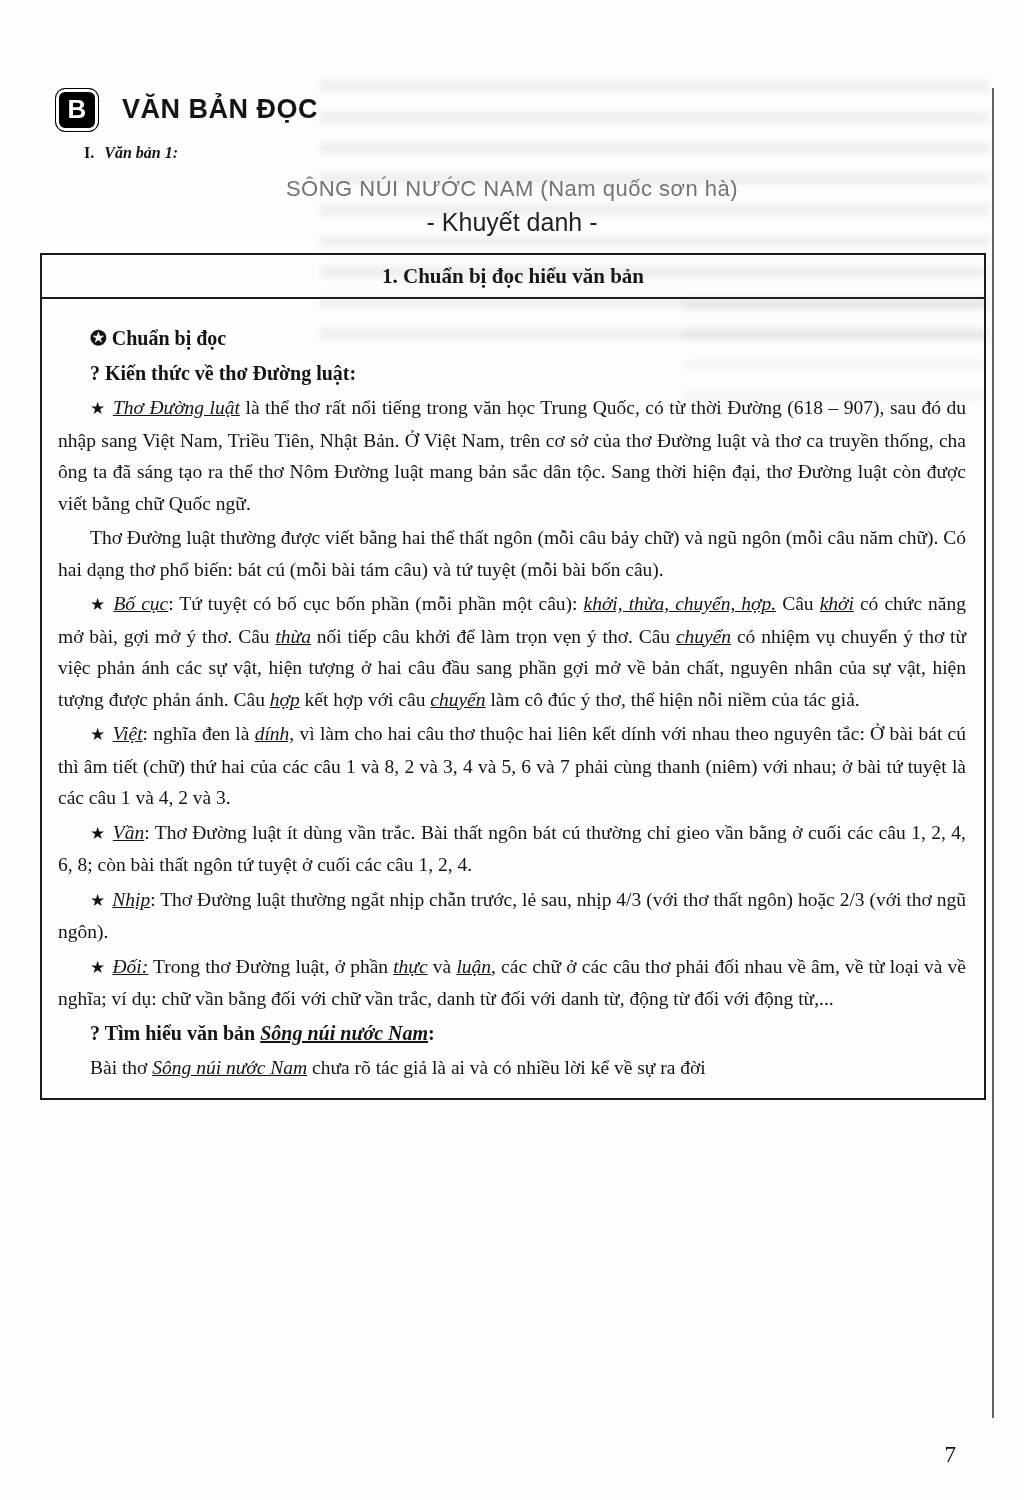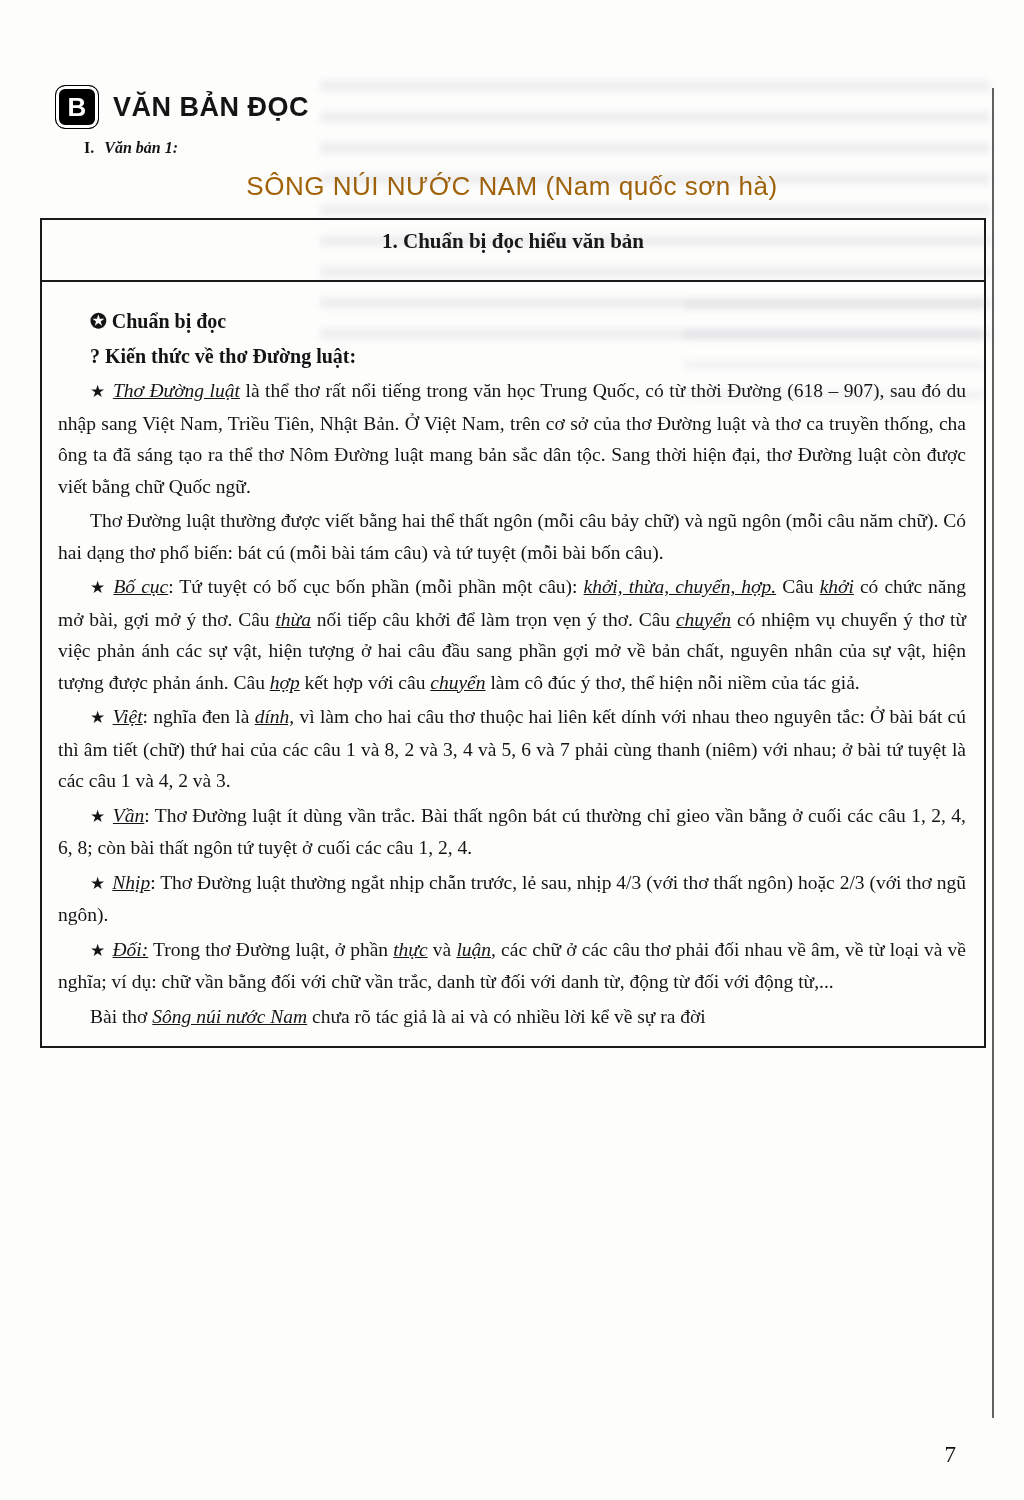--- a/index.html
+++ b/index.html
@@ -43,50 +43,50 @@
     background:#000;color:#fff;
     font-family:"Liberation Sans", sans-serif;
     font-weight:bold;font-size:26px;
     display:flex;align-items:center;justify-content:center;
     box-shadow:inset 0 0 0 3px #fff, inset 0 0 0 6px #000;
     border:1px solid #000;
   }
   .section-title{
     font-family:"Liberation Sans", sans-serif;
     font-weight:bold;font-size:27px;letter-spacing:.5px;
-    margin:0;
+    margin:9px;
   }
   .subsection{
     margin:10px 0 0 84px;
     font-size:16px;font-weight:bold;
   }
   .subsection .roman{font-style:normal;margin-right:10px;}
   .subsection .script{font-style:italic;}
   .poem-title{
     text-align:center;
     font-family:"Liberation Sans", sans-serif;
-    font-size:26px;color:#a16207;
+    font-size:22px;color:#737373;
     margin:14px 0 0 0;font-weight:normal;letter-spacing:.5px;
   }
   .author{
     text-align:center;
     font-family:"Liberation Sans", sans-serif;
     font-size:25px;color:#222;
     margin:6px 0 0 0;
   }
 
   .doc-box{
     margin:16px 38px 0 40px;
     border:2px solid #1a1a1a;
     background:transparent;
   }
   .doc-box-header{
     text-align:center;
     font-weight:bold;font-size:21px;
-    padding:9px 0 26px 0;
+    padding:9px 0 8px 0;
     border-bottom:2px solid #1a1a1a;
   }
   .doc-box-body{
     padding:10px 18px 14px 16px;
     font-size:19.5px;line-height:31.5px;
     text-align:justify;
     margin-top:11px;
   }
   .doc-box-body p{margin:3px 0 0 0;text-indent:32px;}
   .bh{font-weight:bold;font-size:20px;}
@@ -112,32 +112,34 @@
   <div class="header-row">
     <div class="badge">B</div>
     <h1 class="section-title">VĂN BẢN ĐỌC</h1>
   </div>
 
   <div class="subsection">
     <span class="roman">I.</span><span class="script">Văn bản 1:</span>
   </div>
 
   <h2 class="poem-title">SÔNG NÚI NƯỚC NAM (Nam quốc sơn hà)</h2>
+  <div class="author">- Khuyết danh -</div>
 
   <div class="doc-box">
     <div class="doc-box-header">1. Chuẩn bị đọc hiểu văn bản</div>
     <div class="doc-box-body">
         <p class="bh"><span class="bd">✪ Chuẩn bị đọc</span></p>
         <p class="bh"><span class="bd">? Kiến thức về thơ Đường luật:</span></p>
         <p class="bp"><span class="star">★</span><span class="it">Thơ Đường luật</span><span> là thể thơ rất nổi tiếng trong văn học Trung Quốc, có từ thời Đường (618 – 907), sau đó du nhập sang Việt Nam, Triều Tiên, Nhật Bản. Ở Việt Nam, trên cơ sở của thơ Đường luật và thơ ca truyền thống, cha ông ta đã sáng tạo ra thể thơ Nôm Đường luật mang bản sắc dân tộc. Sang thời hiện đại, thơ Đường luật còn được viết bằng chữ Quốc ngữ.</span></p>
         <p class="bp"><span>Thơ Đường luật thường được viết bằng hai thể thất ngôn (mỗi câu bảy chữ) và ngũ ngôn (mỗi câu năm chữ). Có hai dạng thơ phổ biến: bát cú (mỗi bài tám câu) và tứ tuyệt (mỗi bài bốn câu).</span></p>
         <p class="bp"><span class="star">★</span><span class="it">Bố cục</span><span>: Tứ tuyệt có bố cục bốn phần (mỗi phần một câu): </span><span class="it">khởi, thừa, chuyển, hợp.</span><span> Câu </span><span class="it">khởi</span><span> có chức năng mở bài, gợi mở ý thơ. Câu </span><span class="it">thừa</span><span> nối tiếp câu khởi để làm trọn vẹn ý thơ. Câu </span><span class="it">chuyển</span><span> có nhiệm vụ chuyển ý thơ từ việc phản ánh các sự vật, hiện tượng ở hai câu đầu sang phần gợi mở về bản chất, nguyên nhân của sự vật, hiện tượng được phản ánh. Câu </span><span class="it">hợp</span><span> kết hợp với câu </span><span class="it">chuyển</span><span> làm cô đúc ý thơ, thể hiện nỗi niềm của tác giả.</span></p>
         <p class="bp"><span class="star">★</span><span class="it">Việt</span><span>: nghĩa đen là </span><span class="it">dính,</span><span> vì làm cho hai câu thơ thuộc hai liên kết dính với nhau theo nguyên tắc: Ở bài bát cú thì âm tiết (chữ) thứ hai của các câu 1 và 8, 2 và 3, 4 và 5, 6 và 7 phải cùng thanh (niêm) với nhau; ở bài tứ tuyệt là các câu 1 và 4, 2 và 3.</span></p>
         <p class="bp"><span class="star">★</span><span class="it">Vần</span><span>: Thơ Đường luật ít dùng vần trắc. Bài thất ngôn bát cú thường chỉ gieo vần bằng ở cuối các câu 1, 2, 4, 6, 8; còn bài thất ngôn tứ tuyệt ở cuối các câu 1, 2, 4.</span></p>
         <p class="bp"><span class="star">★</span><span class="it">Nhịp</span><span>: Thơ Đường luật thường ngắt nhịp chẵn trước, lẻ sau, nhịp 4/3 (với thơ thất ngôn) hoặc 2/3 (với thơ ngũ ngôn).</span></p>
         <p class="bp"><span class="star">★</span><span class="it">Đối:</span><span> Trong thơ Đường luật, ở phần </span><span class="it">thực</span><span> và </span><span class="it">luận,</span><span> các chữ ở các câu thơ phải đối nhau về âm, về từ loại và về nghĩa; ví dụ: chữ vần bằng đối với chữ vần trắc, danh từ đối với danh từ, động từ đối với động từ,...</span></p>
+        <p class="bh"><span class="bd">? Tìm hiểu văn bản </span><span class="bd it">Sông núi nước Nam</span><span class="bd">:</span></p>
         <p class="bp"><span>Bài thơ </span><span class="it">Sông núi nước Nam</span><span> chưa rõ tác giả là ai và có nhiều lời kể về sự ra đời</span></p>
       </div>
   </div>
 
   <div class="page-number">7</div>
 
 </div>
 
 </body></html>

